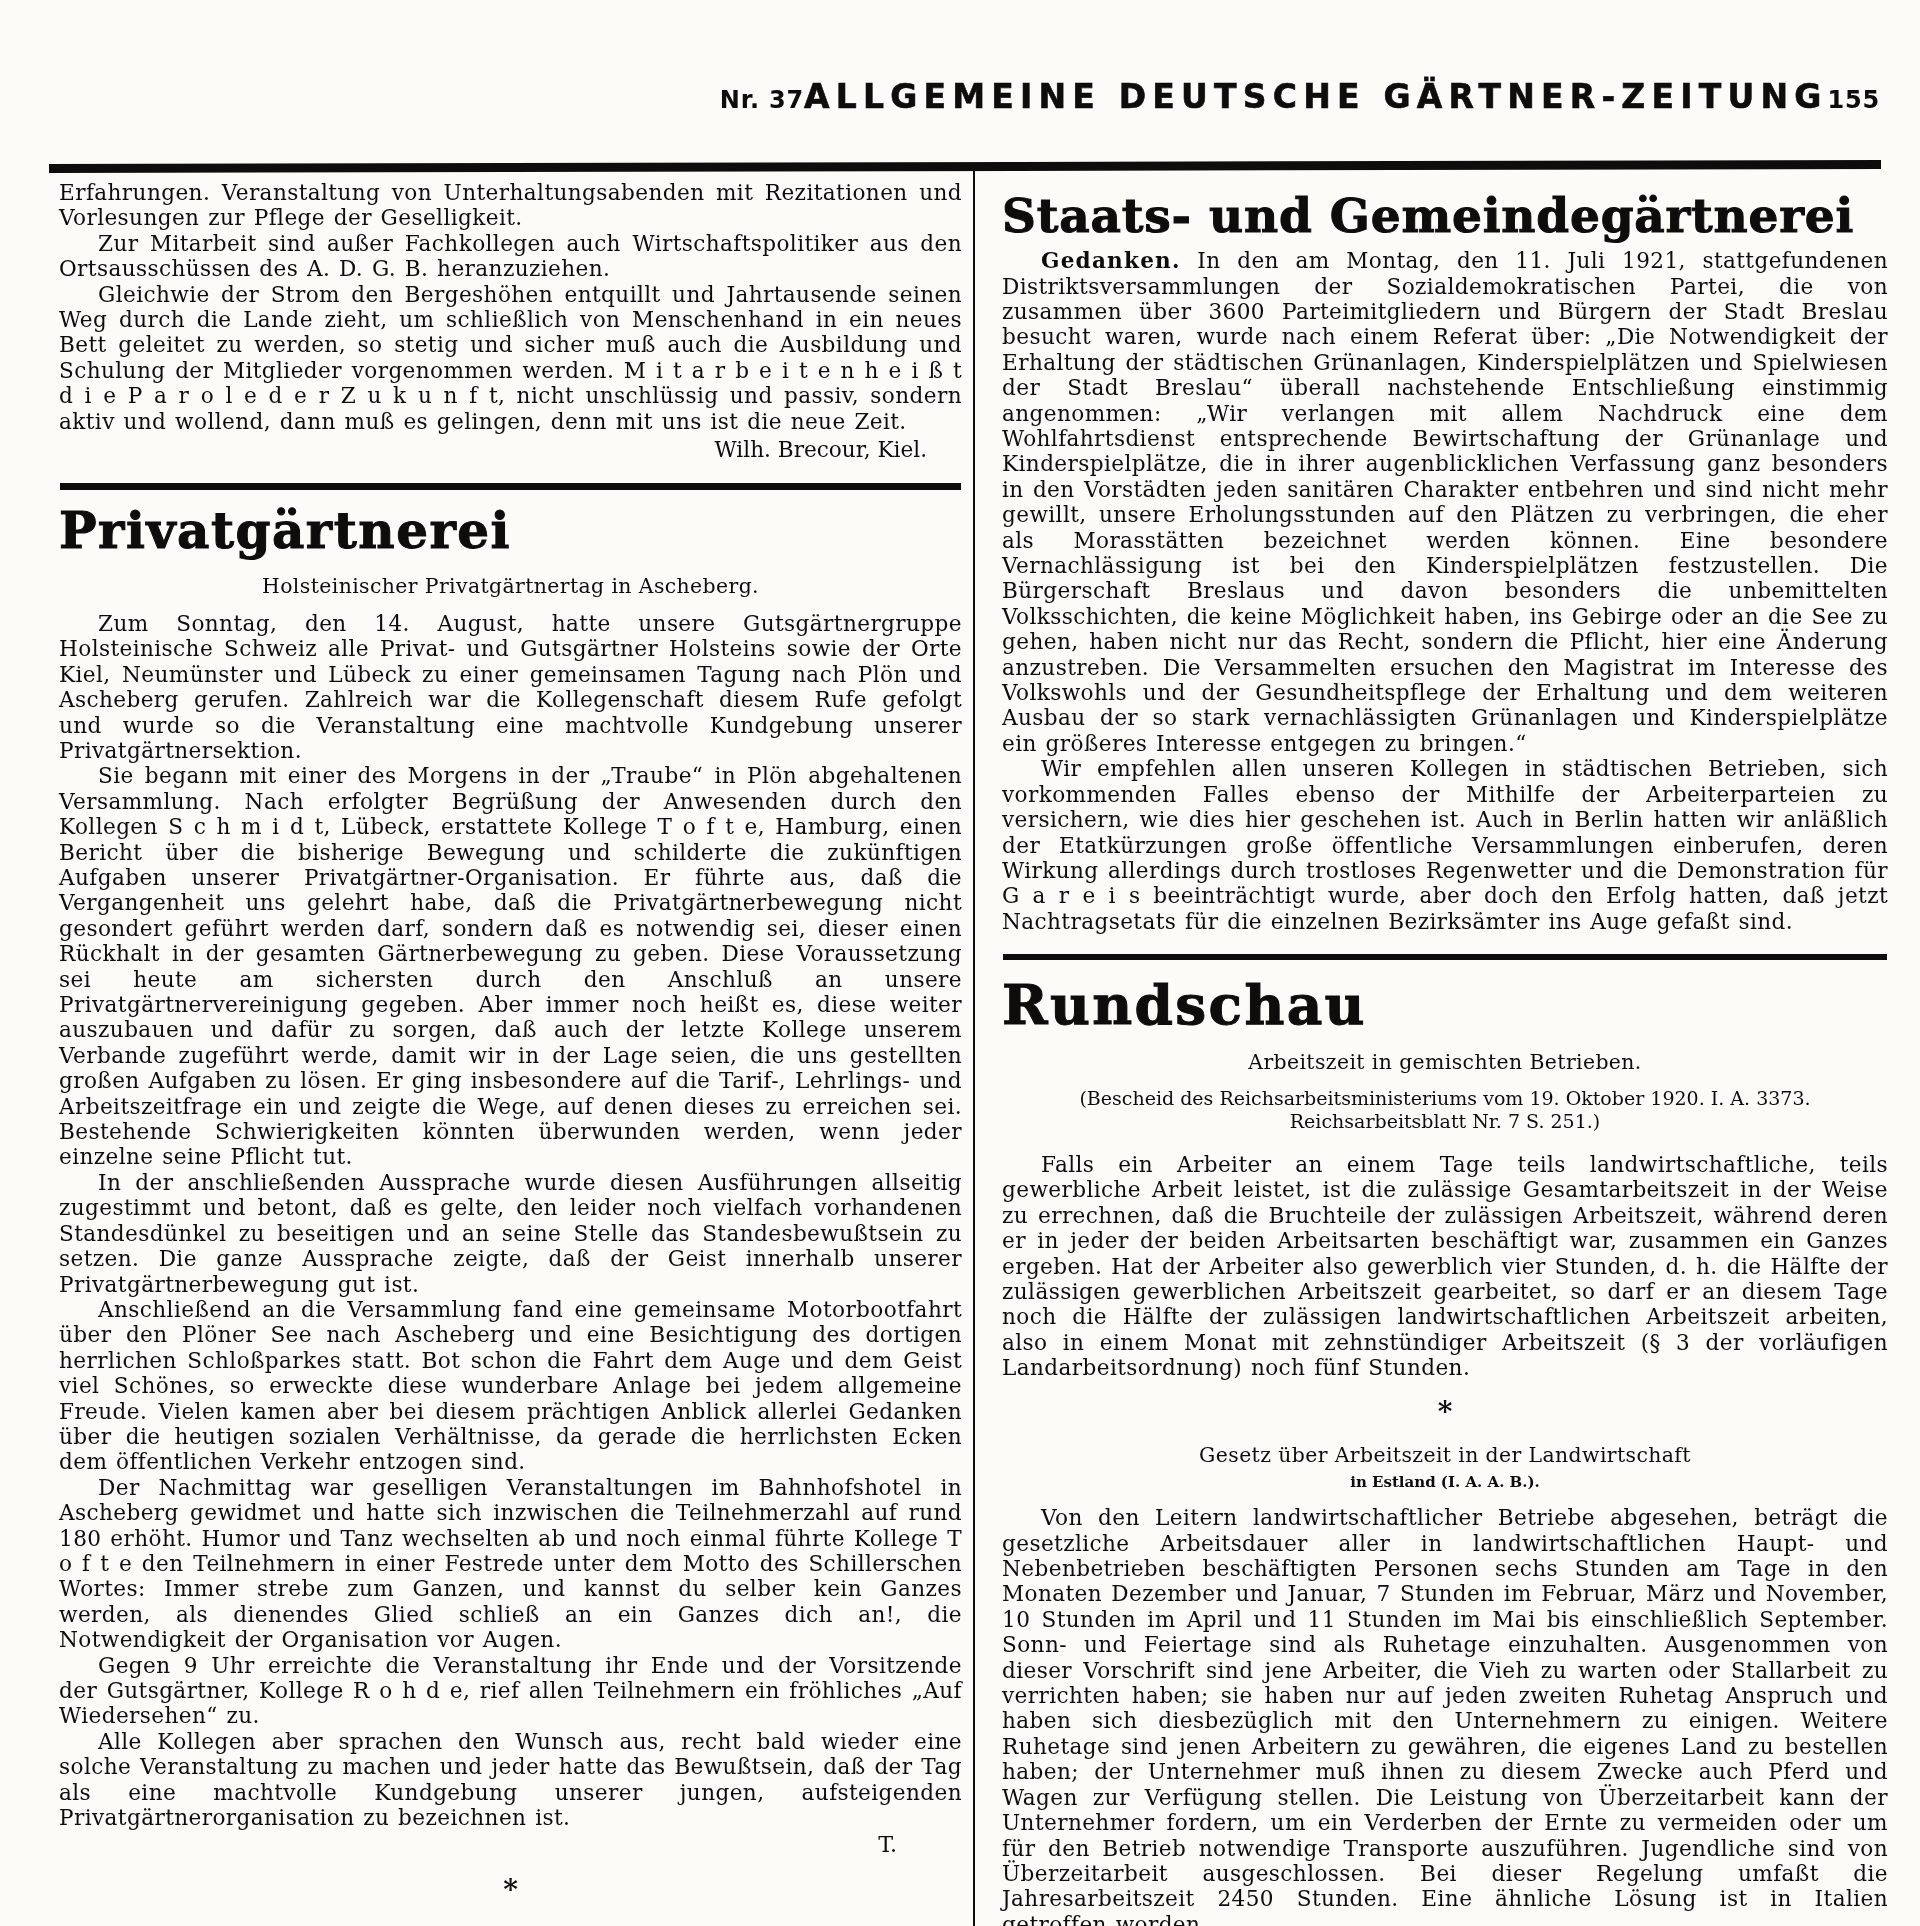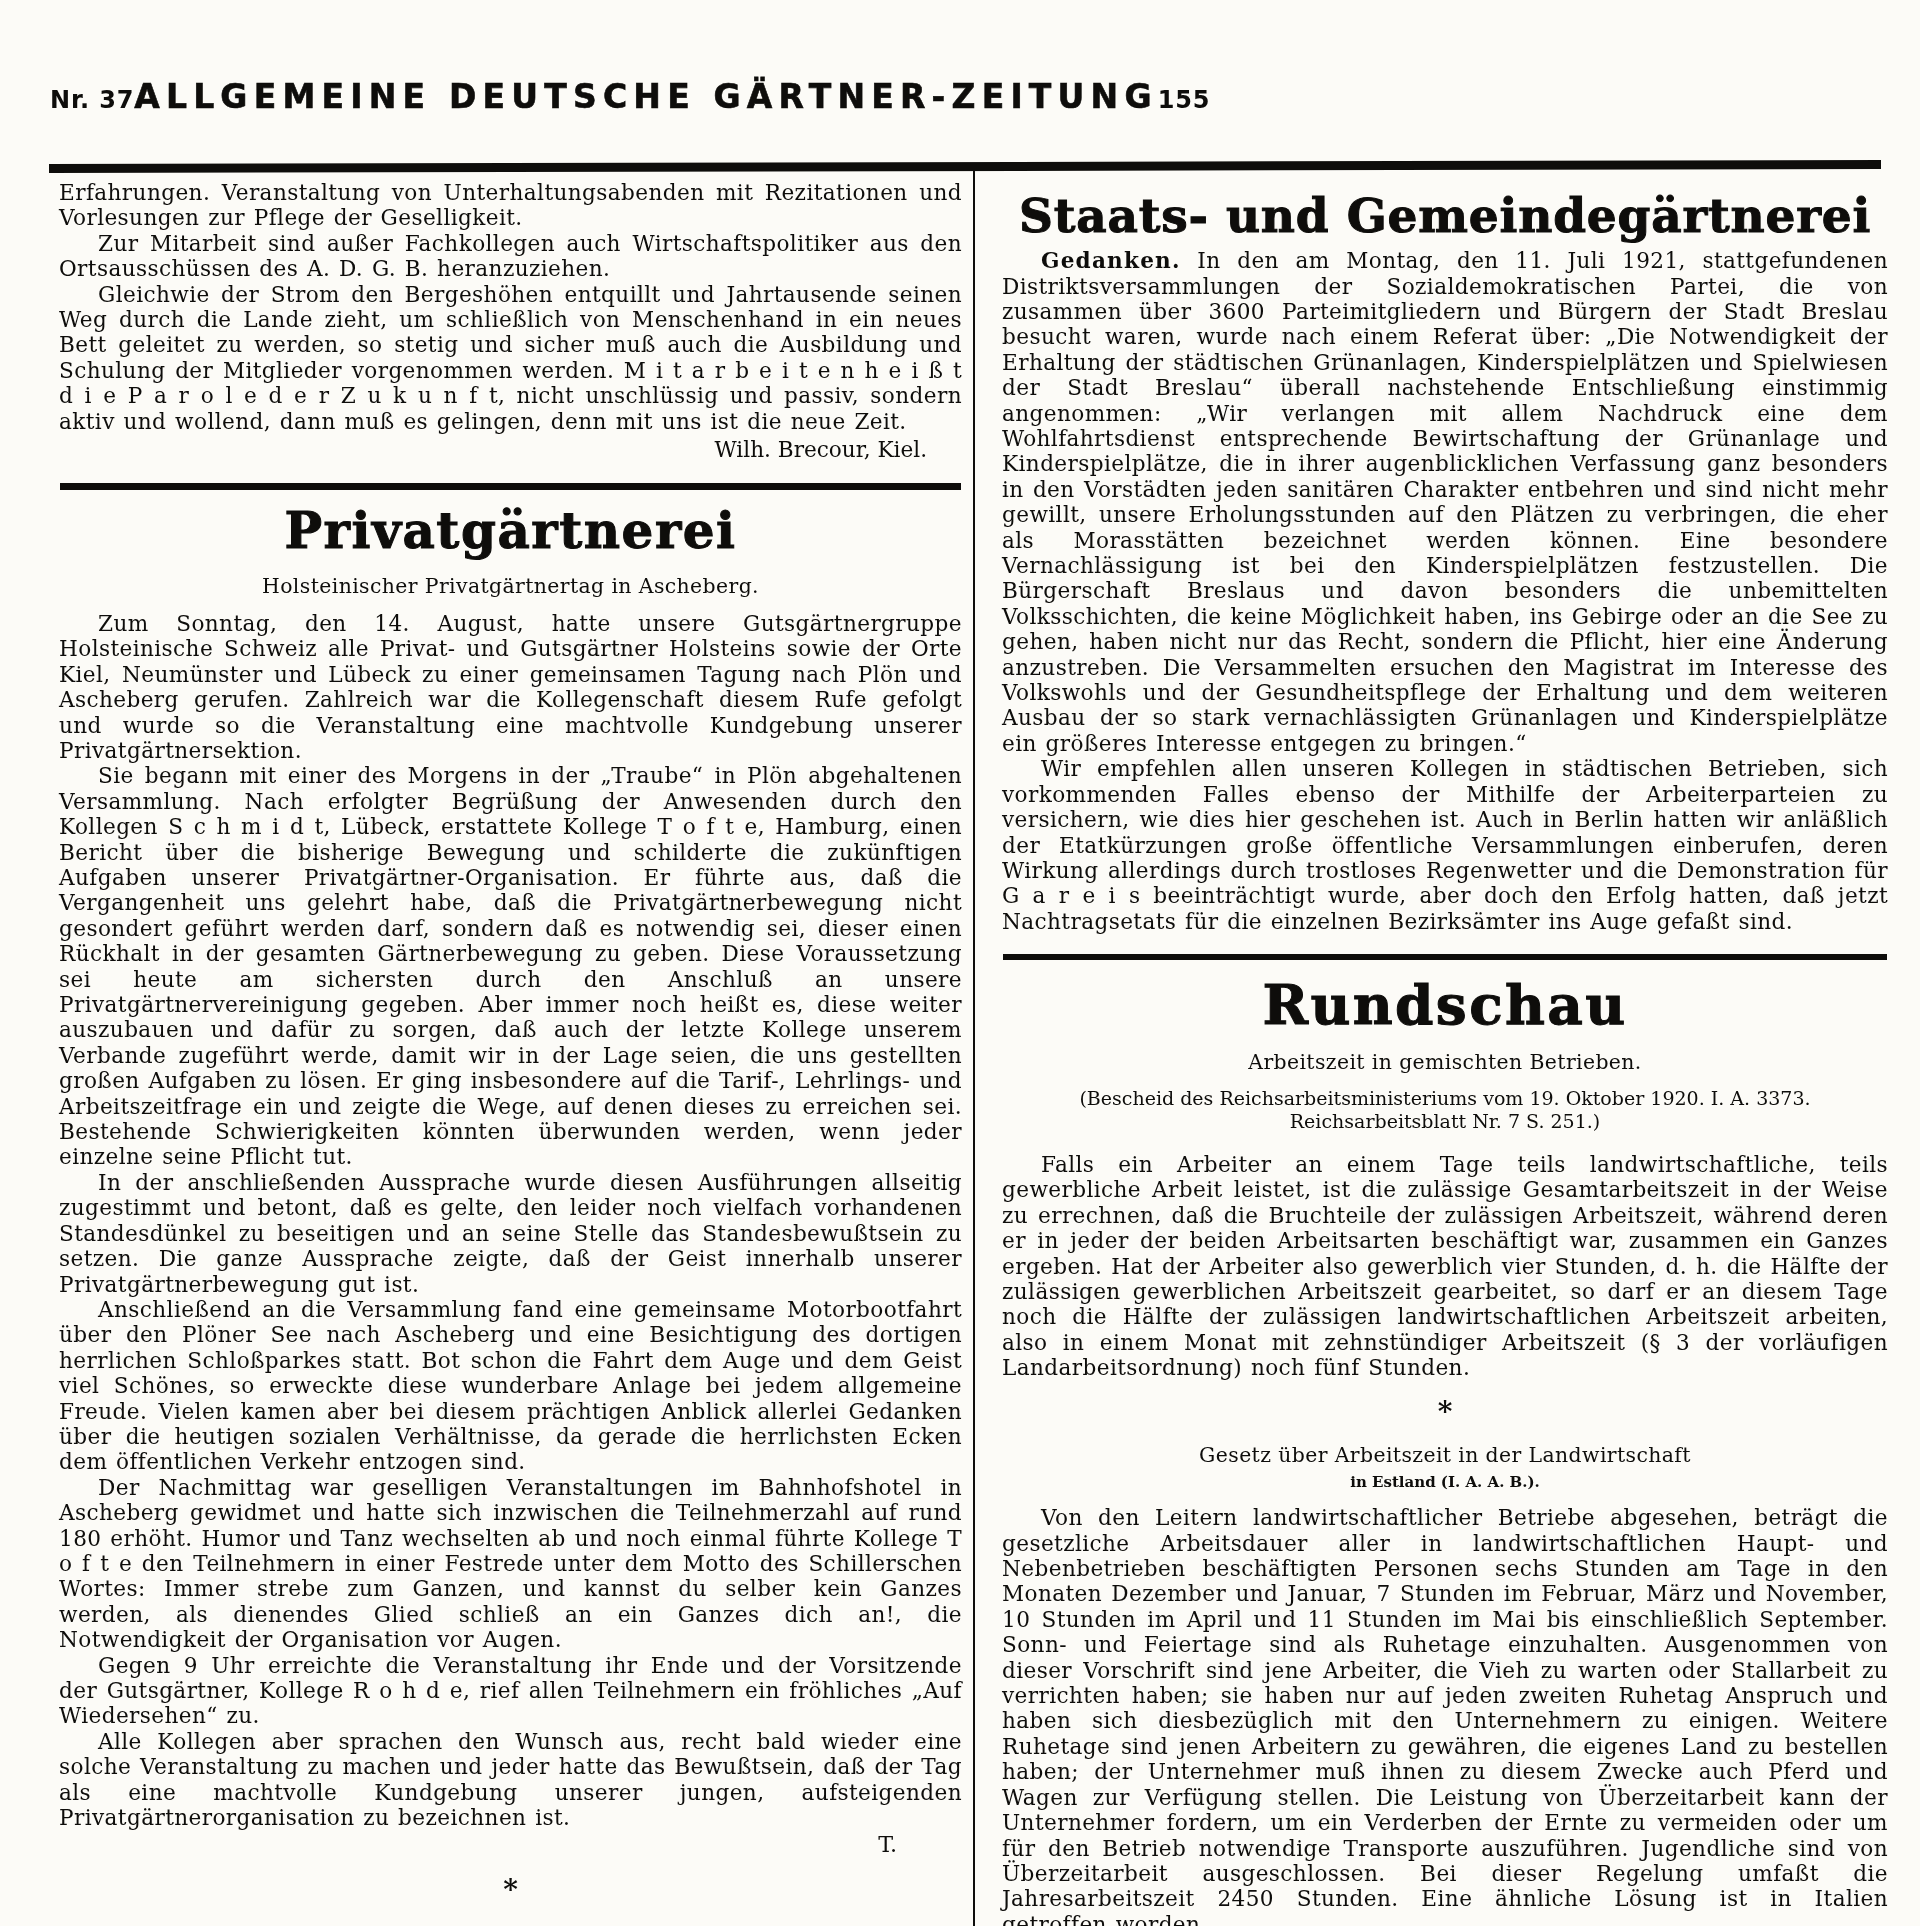--- a/index.html
+++ b/index.html
@@ -9,21 +9,21 @@
     height: 2730px;
     background: #fcfbf7;
     color: #0e0d0b;
     font-family: "DejaVu Serif", "Liberation Serif", serif;
     overflow: hidden;
   }
   
   .masthead {
     position: absolute;
     top: 77px; left: 50px; width: 1830px;
-    display: flex; align-items: baseline; justify-content: flex-start;
+    display: flex; align-items: baseline; justify-content: flex-end;
   }
   .issue-no, .page-no {
     font-size: 24px; font-weight: bold; letter-spacing: 0.8px;
     font-family: "DejaVu Sans", "Liberation Sans", sans-serif;
   }
   .masthead-title {
     font-family: "DejaVu Sans", "Liberation Sans", sans-serif;
     font-size: 33px; font-weight: bold; letter-spacing: 6.2px;
     white-space: nowrap;
     -webkit-text-stroke: 0.6px #0e0d0b;
@@ -51,21 +51,21 @@
   .sig {
     margin: 2.3px 0 0 0; font-size: 21.6px; line-height: 27px;
     text-align: right; font-weight: normal; padding-right: 35px;
   }
   .sig-initial {
     margin: 0; font-size: 22.3px; line-height: 28.5px;
     text-align: right; padding-right: 65px;
   }
   .section-rule { height: 6.2px; background: #0e0d0b; margin: 20px 0.8px 15.4px 0.8px; }
   .headline {
-    margin: 11.6px 0 7.7px 0; text-align: center; font-weight: bold;
+    margin: 11.6px 0 7.7px 0; font-weight: bold;
     -webkit-text-stroke: 1px #0e0d0b; line-height: 1.04;
   }
   .headline.h-privat { font-size: 50px; letter-spacing: 1.5px; }
   .headline.h-staats { font-size: 47px; letter-spacing: 0.8px; }
   .headline.h-rund   { font-size: 55px; letter-spacing: 2.3px; }
   .subhead {
     margin: 17px 0 13px 0; text-align: center; font-weight: normal;
     font-size: 20.4px; line-height: 24px; letter-spacing: 0.4px;
   }
   .subhead.tight { margin: 15.4px 0 3.1px 0; }

